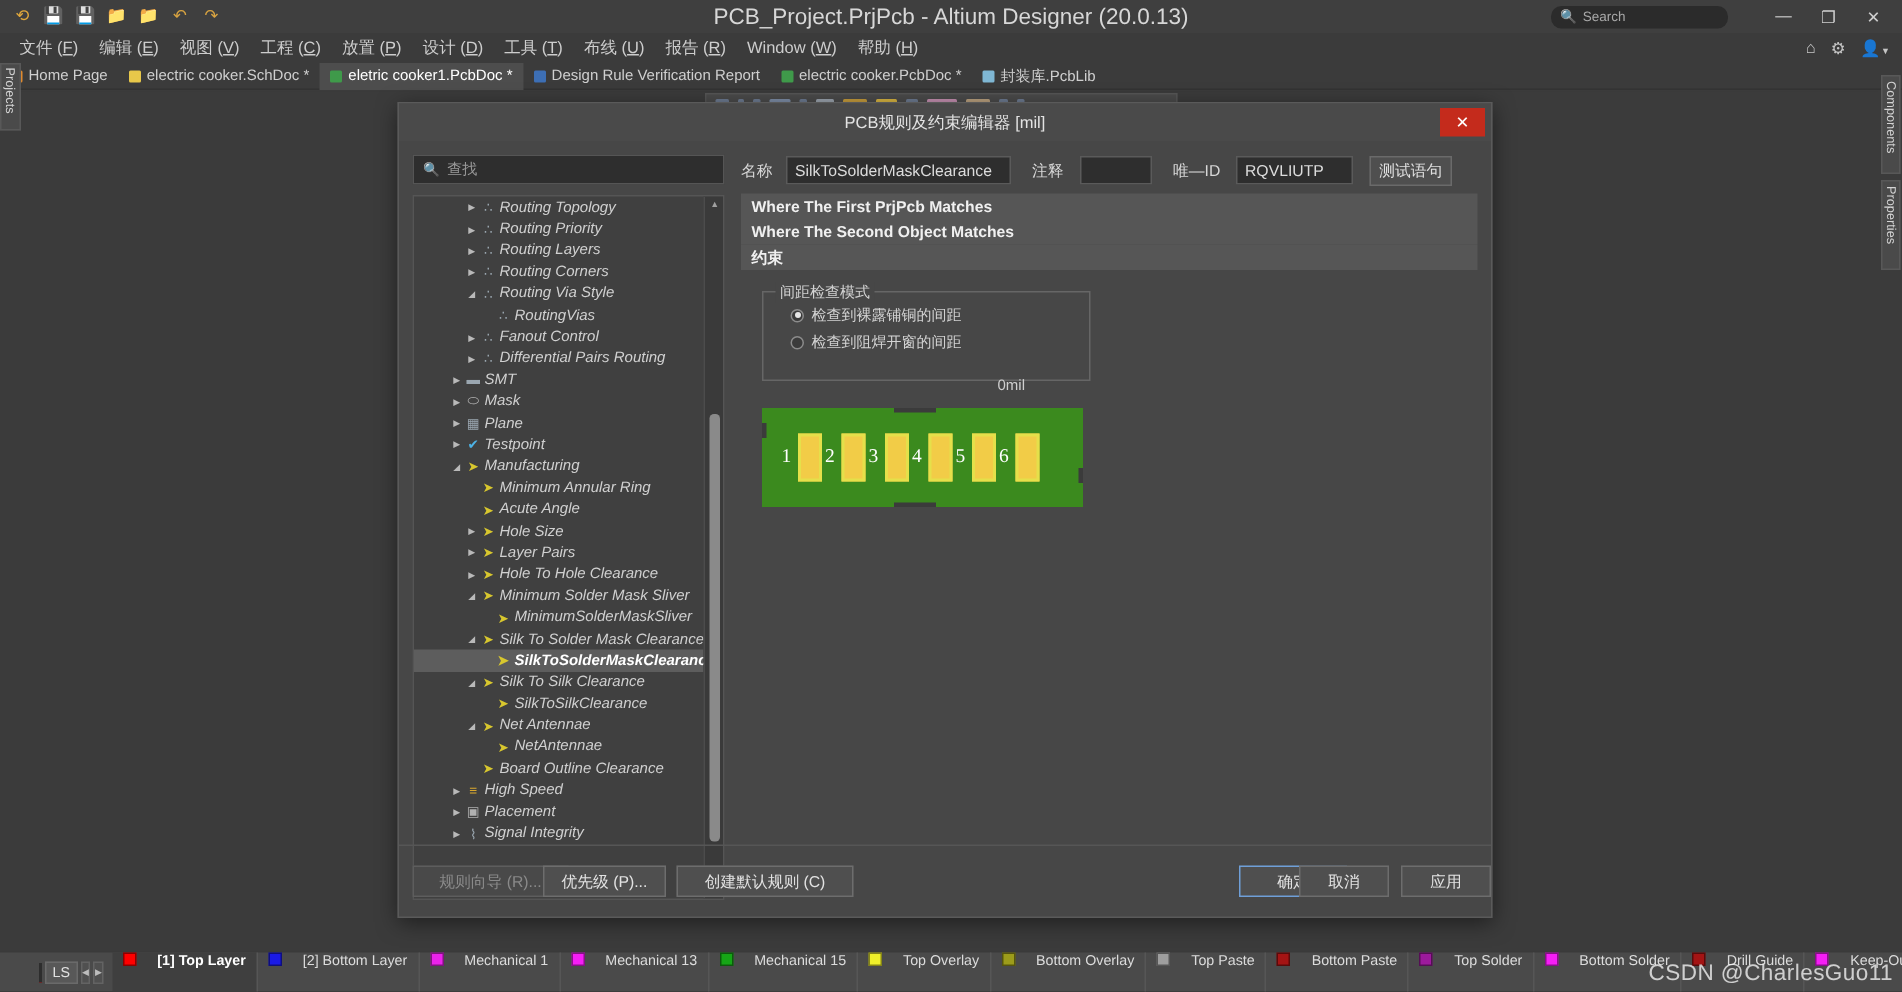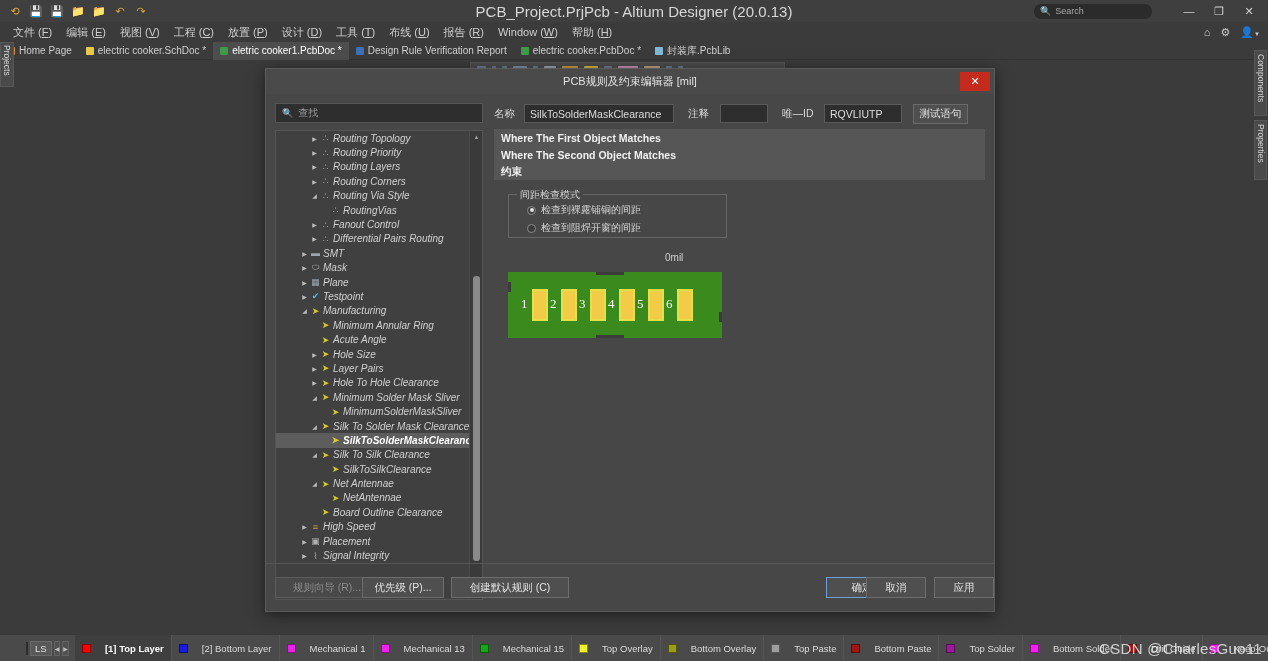--- a/index.html
+++ b/index.html
@@ -220,21 +220,21 @@
   .ls-label {
     background: #585858; color: #e0e0e0; font-size: 9.5px; padding: 1px 4px;
     border: 1px solid #6a6a6a; margin-left: 2px;
   }
   .arrow-btn {
     width: 13px; height: 15px; background: #505050; border: 1px solid #636363;
     display: flex; align-items: center; justify-content: center;
     font-size: 6px; color: #bdbdbd; margin-left: 2px;
   }
   .layer-chip {
-    display: flex; align-items: center; gap: 14px; padding: 0 7px;
+    display: flex; gap: 14px; padding: 0 7px;
     height: 27px; font-size: 9.5px; color: #dcdcdc; white-space: nowrap;
     border-right: 1px solid #565656;
   }
   .layer-chip.active { background: #3f3f3f; color: #fff; font-weight: bold; }
   .lsq { width: 9px; height: 9px; border: 1px solid rgba(0,0,0,.45); }
   .watermark {
     position: absolute; right: 6px; bottom: 4px; font-size: 15px;
     color: rgba(240,240,240,.80); font-family: "Liberation Sans", sans-serif;
     pointer-events: none; letter-spacing: .3px;
   }
@@ -519,27 +519,27 @@
         <div class="row-name">
           <span class="lbl" style="width:30px;">名称</span>
           <div class="ifield" style="width:150px;">SilkToSolderMaskClearance</div>
           <span class="lbl" style="margin-left:14px;width:32px;">注释</span>
           <div class="ifield" style="width:48px;"></div>
           <span class="lbl" style="margin-left:14px;width:42px;">唯—ID</span>
           <div class="ifield" style="width:78px;">RQVLIUTP</div>
           <div class="btn" style="margin-left:11px;width:55px;">测试语句</div>
         </div>
 
-        <div class="sec-head" style="margin-top:5px;">Where The First Object Matches</div>
+        <div class="sec-head" style="margin-top:5px;">Where The First PrjPcb Matches</div>
 
         <div class="sec-head">Where The Second Object Matches</div>
 
         <div class="sec-head">约束</div>
         <div style="position:relative;height:200px;">
-          <div class="gbox" style="position:absolute;left:14px;top:14px;width:219px;height:44px;">
+          <div class="gbox" style="position:absolute;left:14px;top:14px;width:219px;height:60px;">
             <span class="gbox-legend">间距检查模式</span>
             <div class="radio-row" style="margin:8px 0 0 18px;">
               <span class="radio on"></span>
               <span>检查到裸露铺铜的间距</span>
             </div>
             <div class="radio-row" style="margin:4px 0 0 18px;">
               <span class="radio"></span>
               <span>检查到阻焊开窗的间距</span>
             </div>
           </div>

